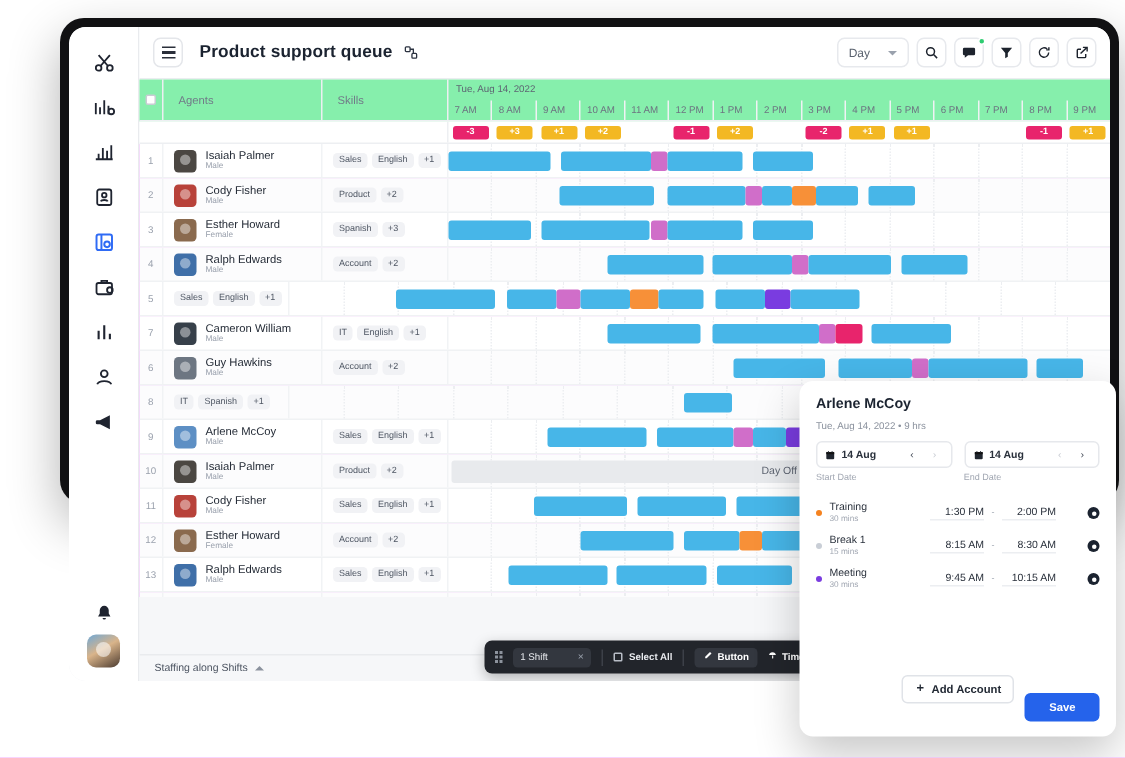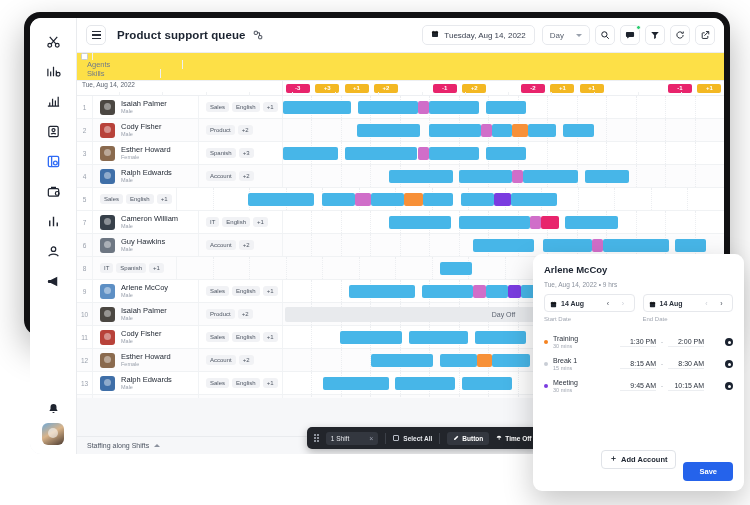--- a/index.html
+++ b/index.html
@@ -7,21 +7,21 @@
     width: 750px; height: 505px;
     background: #ffffff;
     font-family: "Liberation Sans", sans-serif;
     overflow: hidden;
     position: relative;
   }
 
   
   #device-frame {
     position: absolute;
-    left: 24px; top: 12px;
+    left: 40px; top: 12px;
     width: 706px; height: 324px;
     background: #111113;
     border-radius: 16px;
     box-shadow: 0 14px 34px rgba(0,0,0,.30);
   }
   #device-screen {
     position: absolute;
     left: 6px; top: 6px;
     width: 694px; height: 436px;
     background: #f6f7f9;
@@ -101,21 +101,21 @@
     color: #1d232d;
   }
   .tb-btn svg { width: 10px; height: 10px; }
   #chat-dot {
     position: absolute; right: -1.5px; top: -1.5px; width: 5px; height: 5px; border-radius: 50%;
     background: #2ecc71; border: 1px solid #fff;
   }
 
   
   #grid-header {
-    height: 28px; background: #fde047; display: flex; border-bottom: 1px solid #edeff2; flex-direction: column;
+    height: 28px; background: #86efac; display: flex; border-bottom: 1px solid #edeff2;
   }
   #hdr-check {
     width: 16px; display: flex; align-items: center; justify-content: center;
     border-right: 1px solid #edeff2;
   }
   .mini-check {
     width: 7px; height: 7px; border: 1px solid #c8ccd3; border-radius: 1.5px; background: #fff;
   }
   #hdr-agents {
     width: 106px; display: flex; align-items: center; padding-left: 10px;
@@ -393,31 +393,20 @@
         <div id="page-title">Product support queue</div>
         <div id="title-badge-icon">
           <svg viewBox="0 0 16 16" fill="none" stroke="currentColor" stroke-width="1.4">
               <rect x="2" y="2" width="5" height="5" rx="1"></rect>
               <rect x="9" y="9" width="5" height="5" rx="1"></rect>
               <path d="M7 4.5h3.5V9"></path>
             </svg>
         </div>
         <div id="topbar-spacer"></div>
 
-        <div id="date-picker">
-          <span>
-            <svg viewBox="0 0 16 16" fill="currentColor">
-                <rect x="2" y="3" width="12" height="11" rx="1.5"></rect>
-                <rect x="2" y="3" width="12" height="3.4" fill="#111"></rect>
-                <rect x="4.5" y="1.4" width="1.4" height="3" rx=".6"></rect>
-                <rect x="10.1" y="1.4" width="1.4" height="3" rx=".6"></rect>
-              </svg>
-          </span>
-          <span>Tuesday, Aug 14, 2022</span>
-        </div>
 
         <div id="view-select">
           <span>Day</span>
           <span class="chev"></span>
         </div>
 
         <div class="tb-btn">
           <svg viewBox="0 0 16 16" fill="none" stroke="currentColor" stroke-width="1.6">
               <circle cx="7" cy="7" r="4.2"></circle>
               <path d="M10.2 10.2 14 14"></path>

